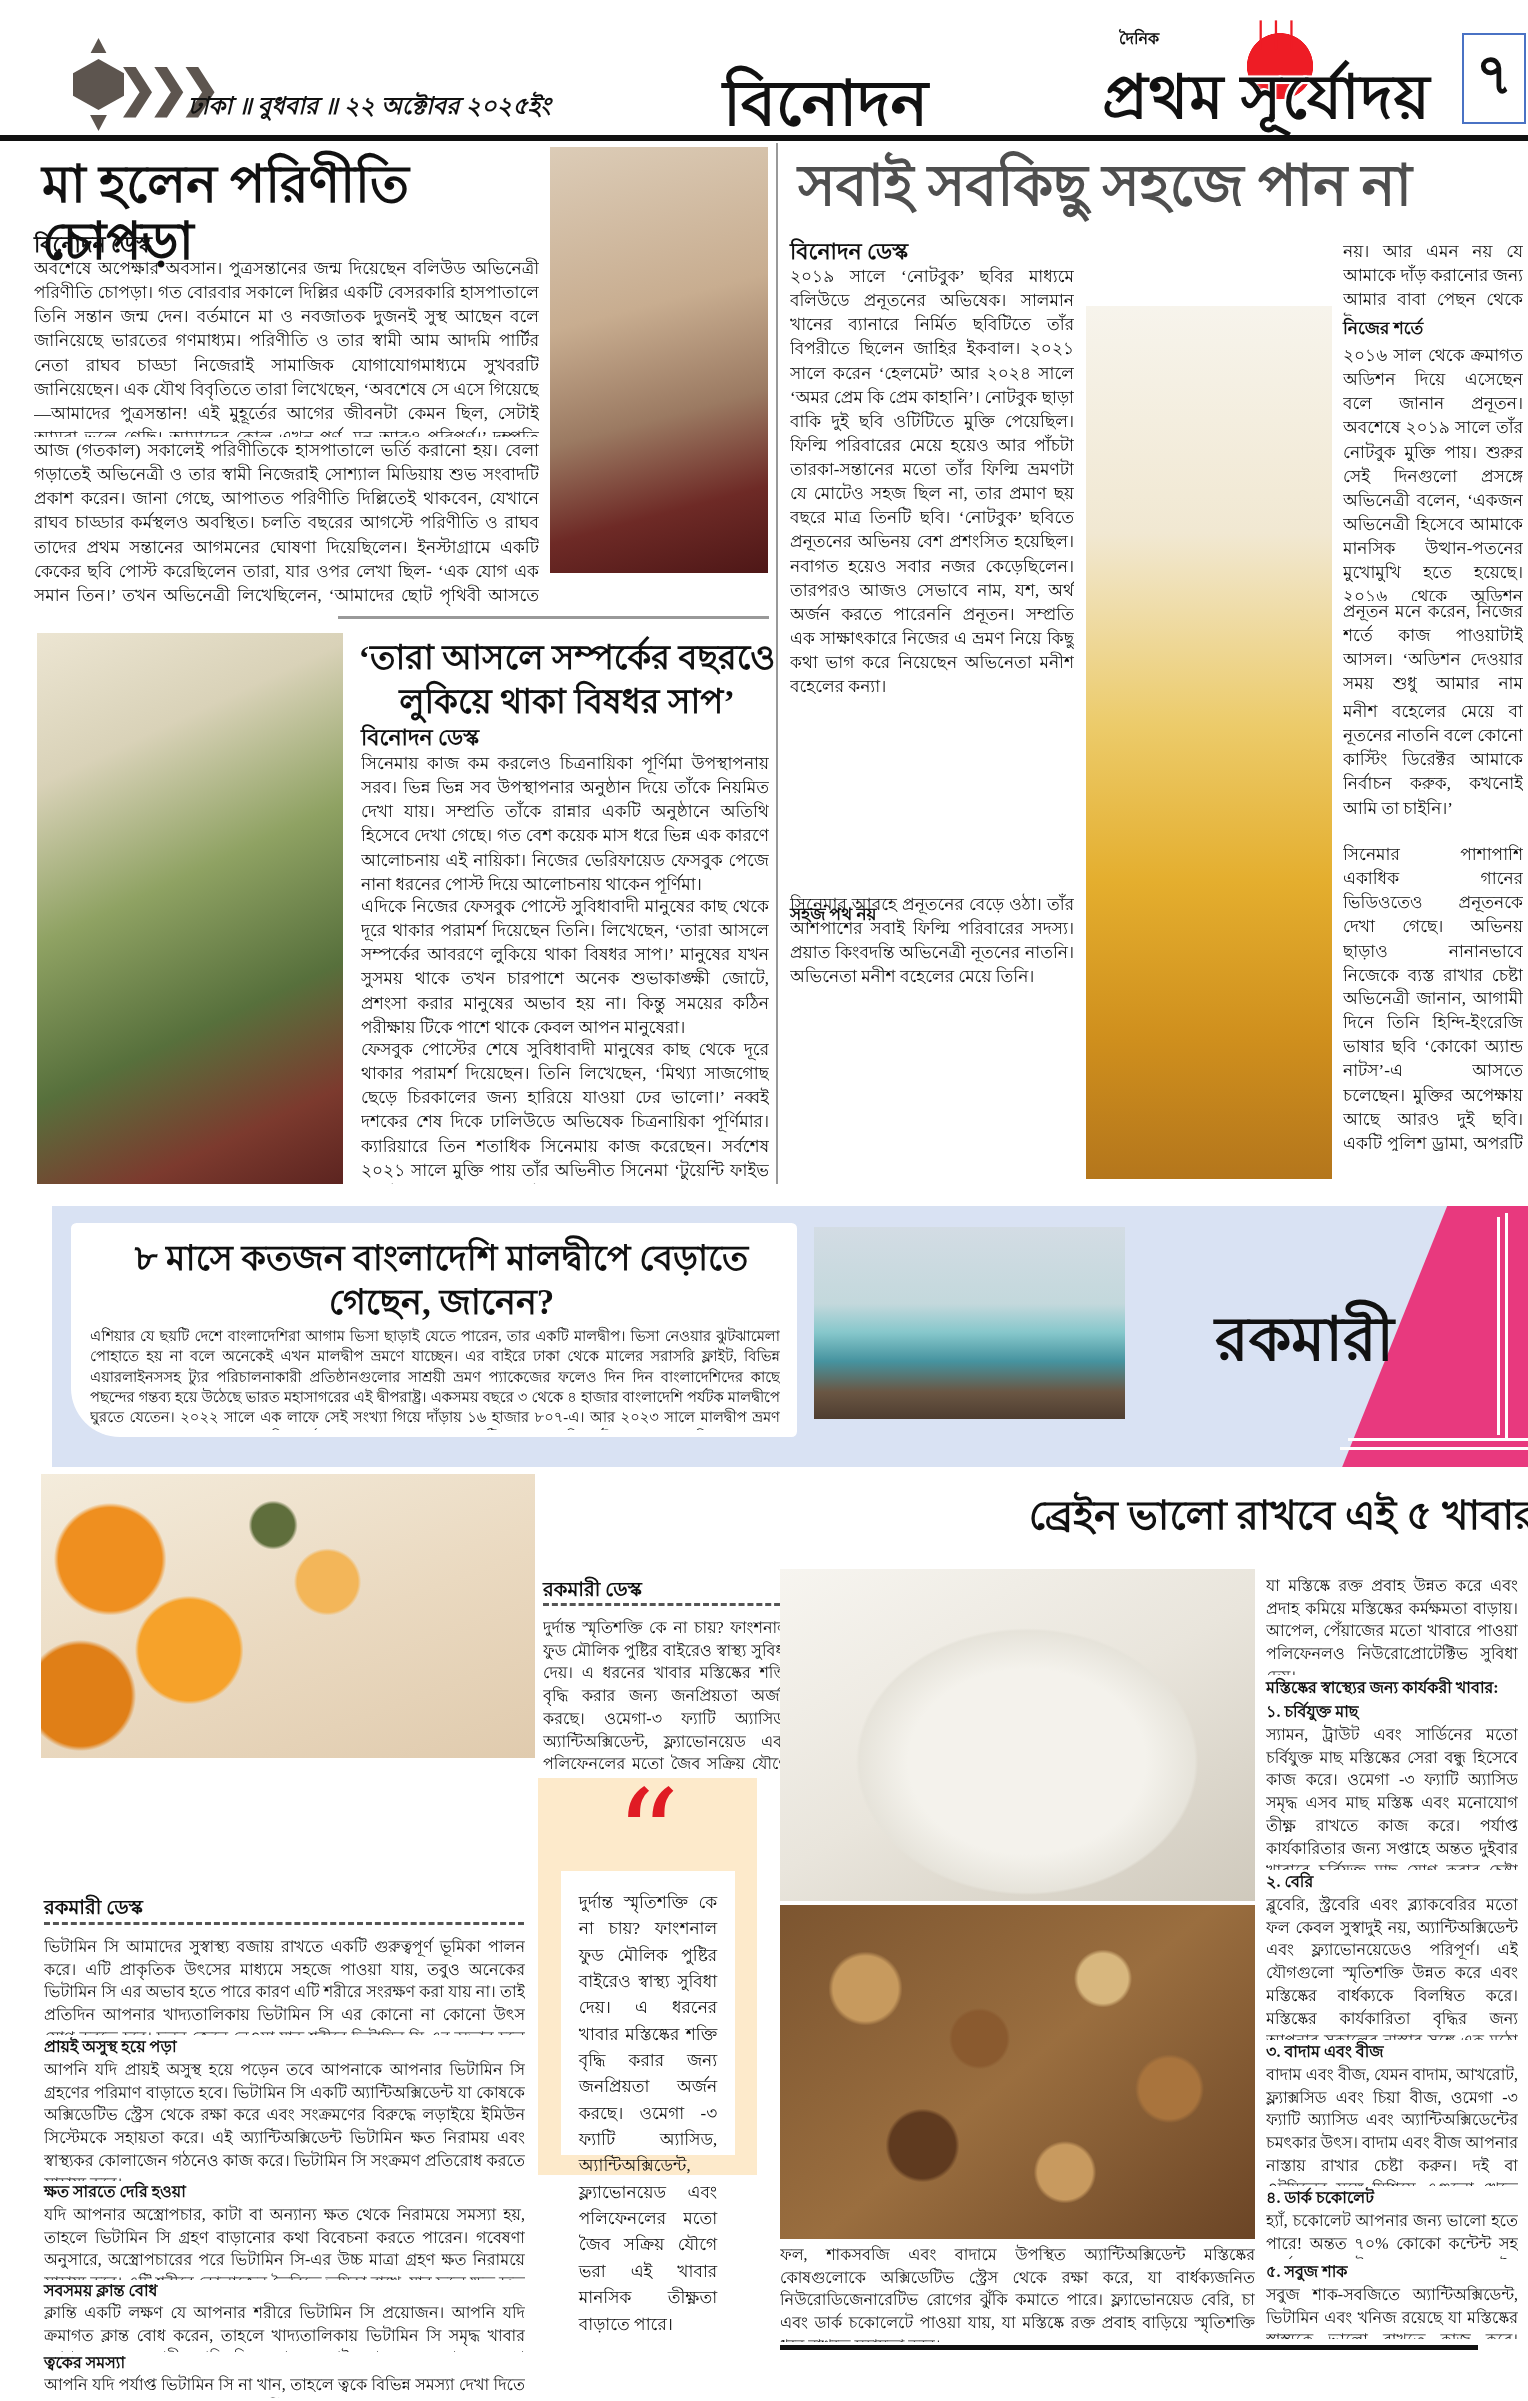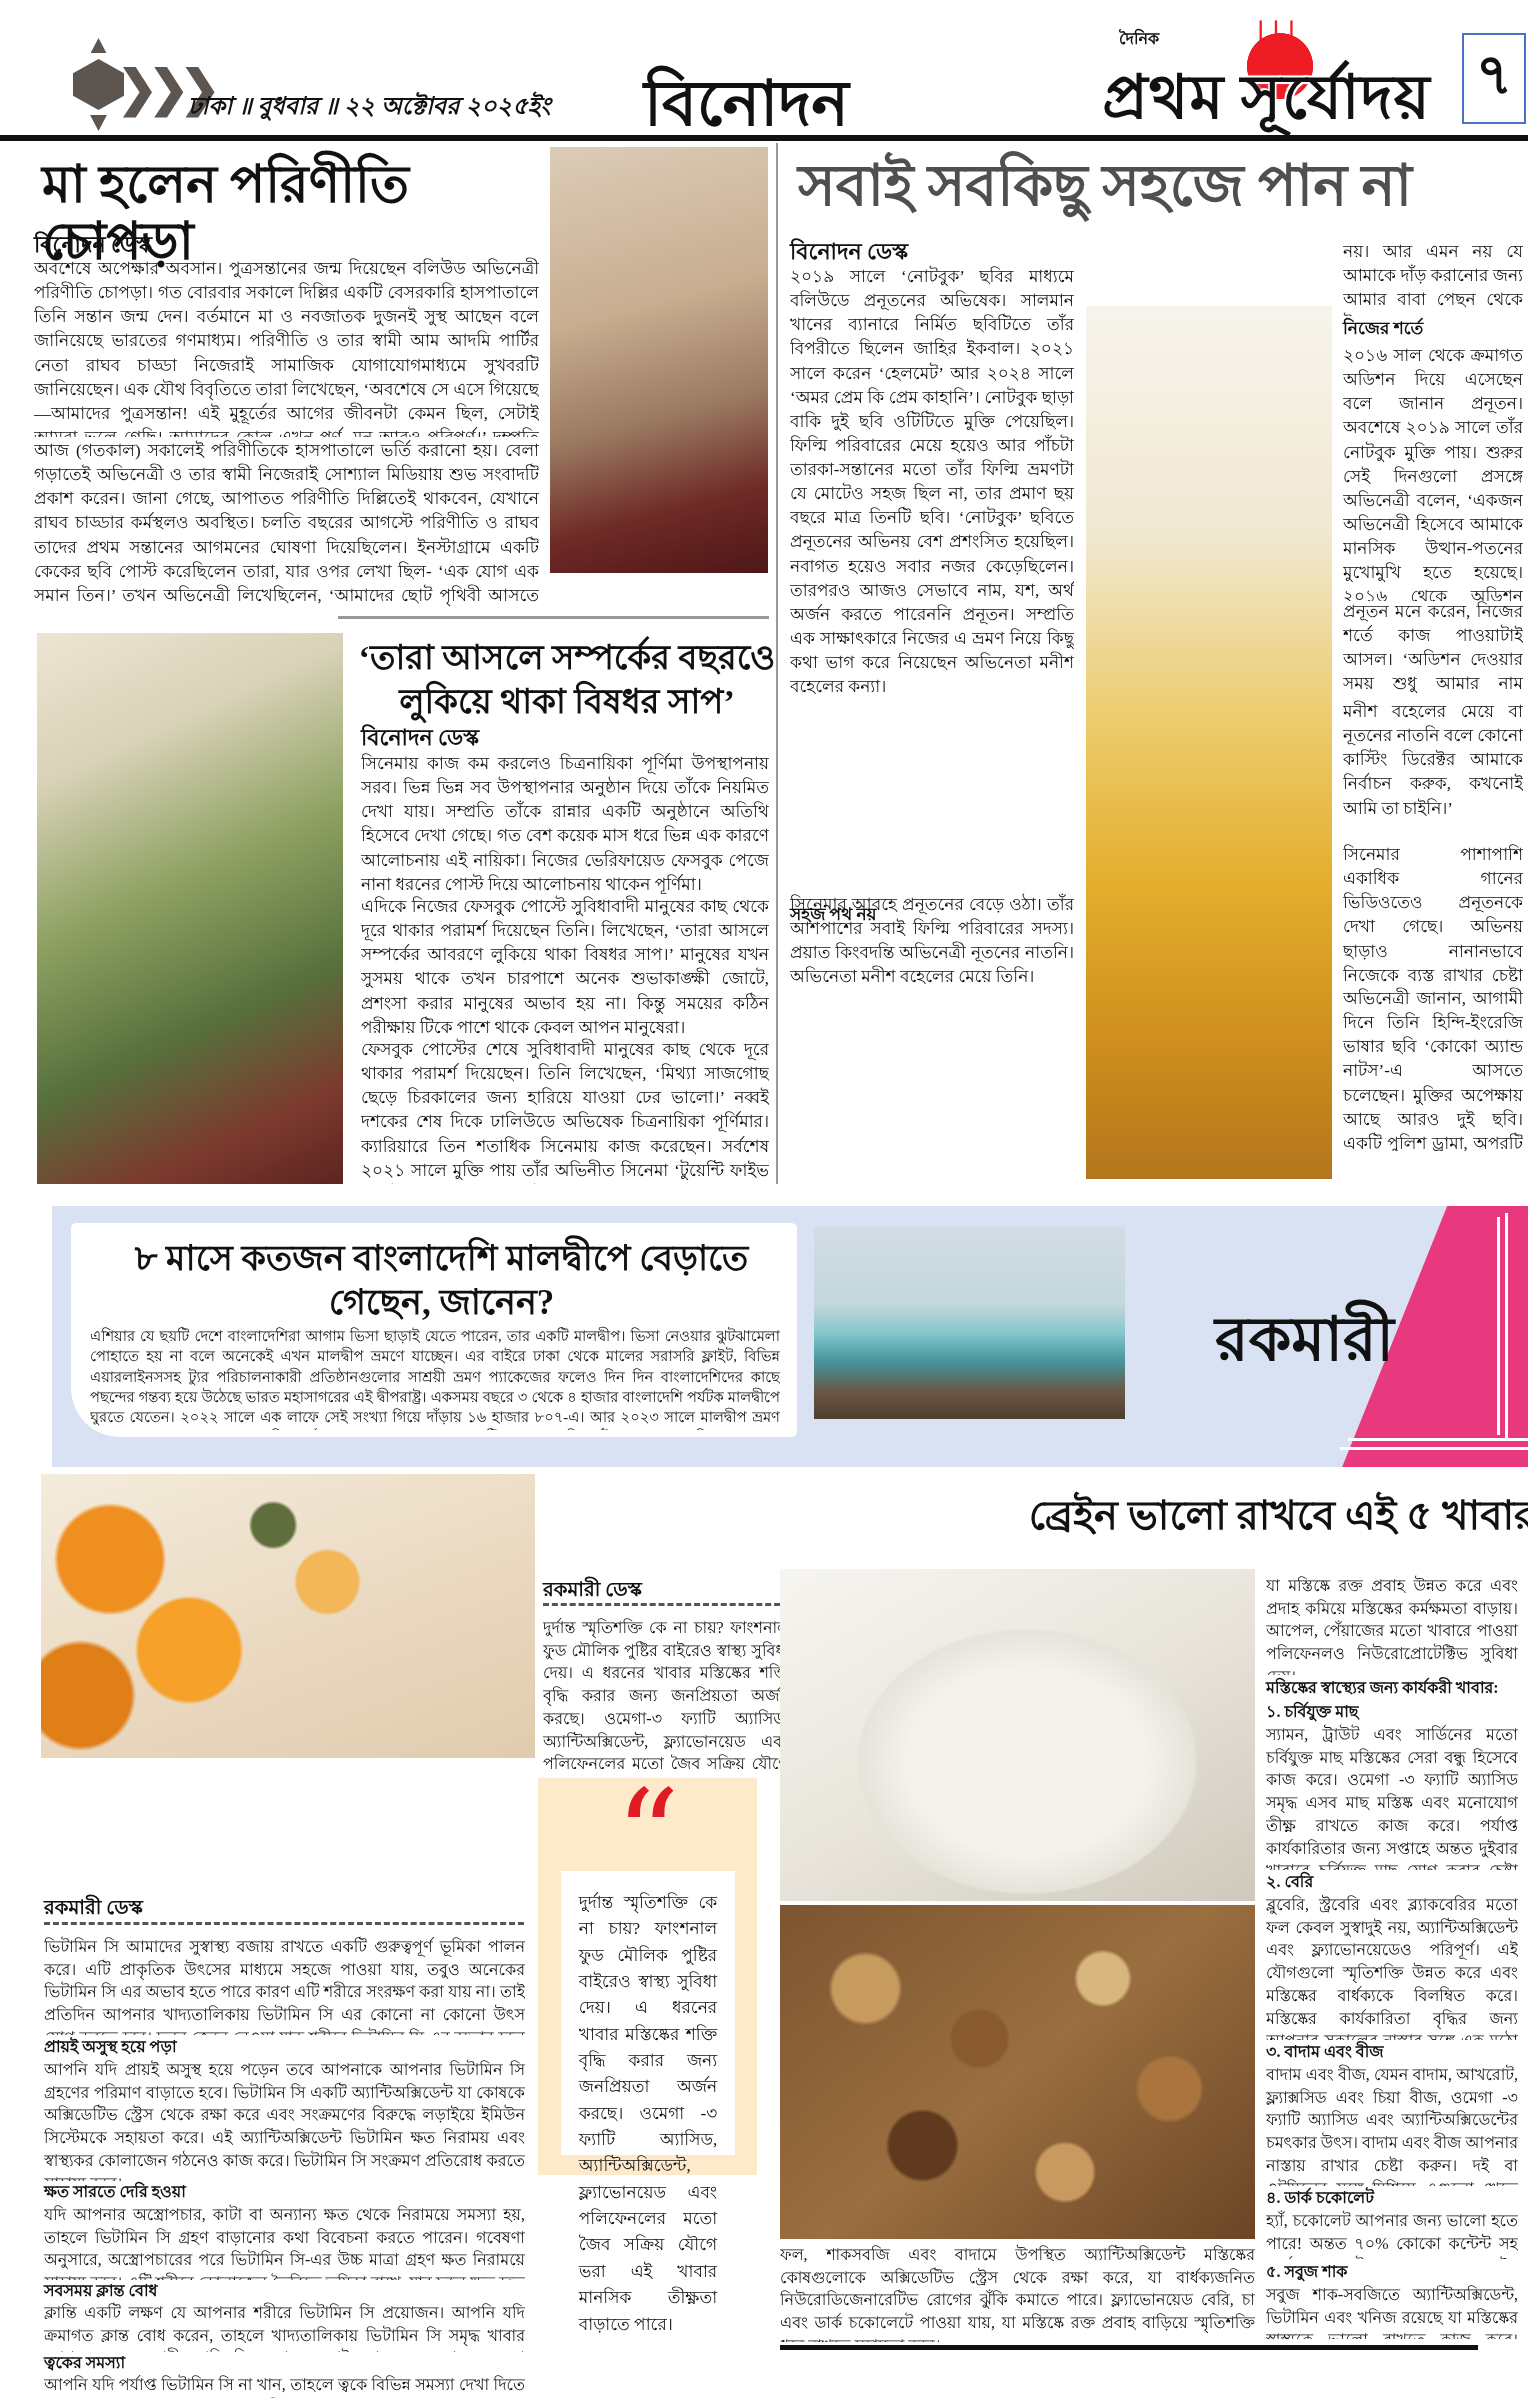--- a/index.html
+++ b/index.html
@@ -29,21 +29,21 @@
 <div class="page">
 
   <div class="abs" style="left:52px;top:38px;width:93px;height:93px;">
     <div style="position:absolute;left:22px;top:0;width:49px;height:93px;background:#5d554f;clip-path:polygon(50% 0,100% 50%,50% 100%,0 50%);"></div>
     <div style="position:absolute;left:15.3px;top:15.3px;width:62px;height:62px;background:#fff;"></div>
     <div style="position:absolute;left:21px;top:21px;width:51px;height:51px;background:#5d554f;clip-path:polygon(50% 0,100% 28%,100% 72%,50% 100%,0 72%,0 28%);"></div>
     <div style="position:absolute;left:65px;top:22px;font-size:49px;color:#5d554f;font-weight:bold;letter-spacing:-9.8px;">❯❯❯</div>
   </div>
   <div class="abs date-line" style="left:188px;top:87px;width:491px;font-style:italic;">ঢাকা ॥ বুধবার ॥ ২২ অক্টোবর ২০২৫ইং</div>
 
-  <div class="abs section-title" style="left:644px;top:55px;width:284px;text-align:left;">বিনোদন</div>
+  <div class="abs section-title" style="left:644px;top:55px;width:284px;text-align:right;">বিনোদন</div>
 
   <div class="abs" style="left:1081px;top:16.4px;width:371px;height:115px;">
     <div style="position:absolute;left:158px;top:11px;width:82px;height:87px;background:radial-gradient(circle at 50% 45%,#ee1c25 0 52%,transparent 53%);"></div>
     <div style="position:absolute;left:153px;top:4.4px;width:93px;height:33px;color:#ee1c25;font-size:24px;text-align:center;letter-spacing:3.3px;">⎢⎢⎢</div>
     <div class="masthead-prefix" style="position:absolute;left:38px;top:9.8px;">দৈনিক</div>
     <div class="masthead-main" style="position:absolute;left:0;top:34px;width:371px;text-align:center;">প্রথম সূর্যোদয়</div>
   </div>
   <div class="abs pagenum-box" style="left:1462px;top:33px;">৭</div>
 
   <div class="abs rule-black" style="left:0;top:135px;width:1528px;height:5.5px;"></div>

